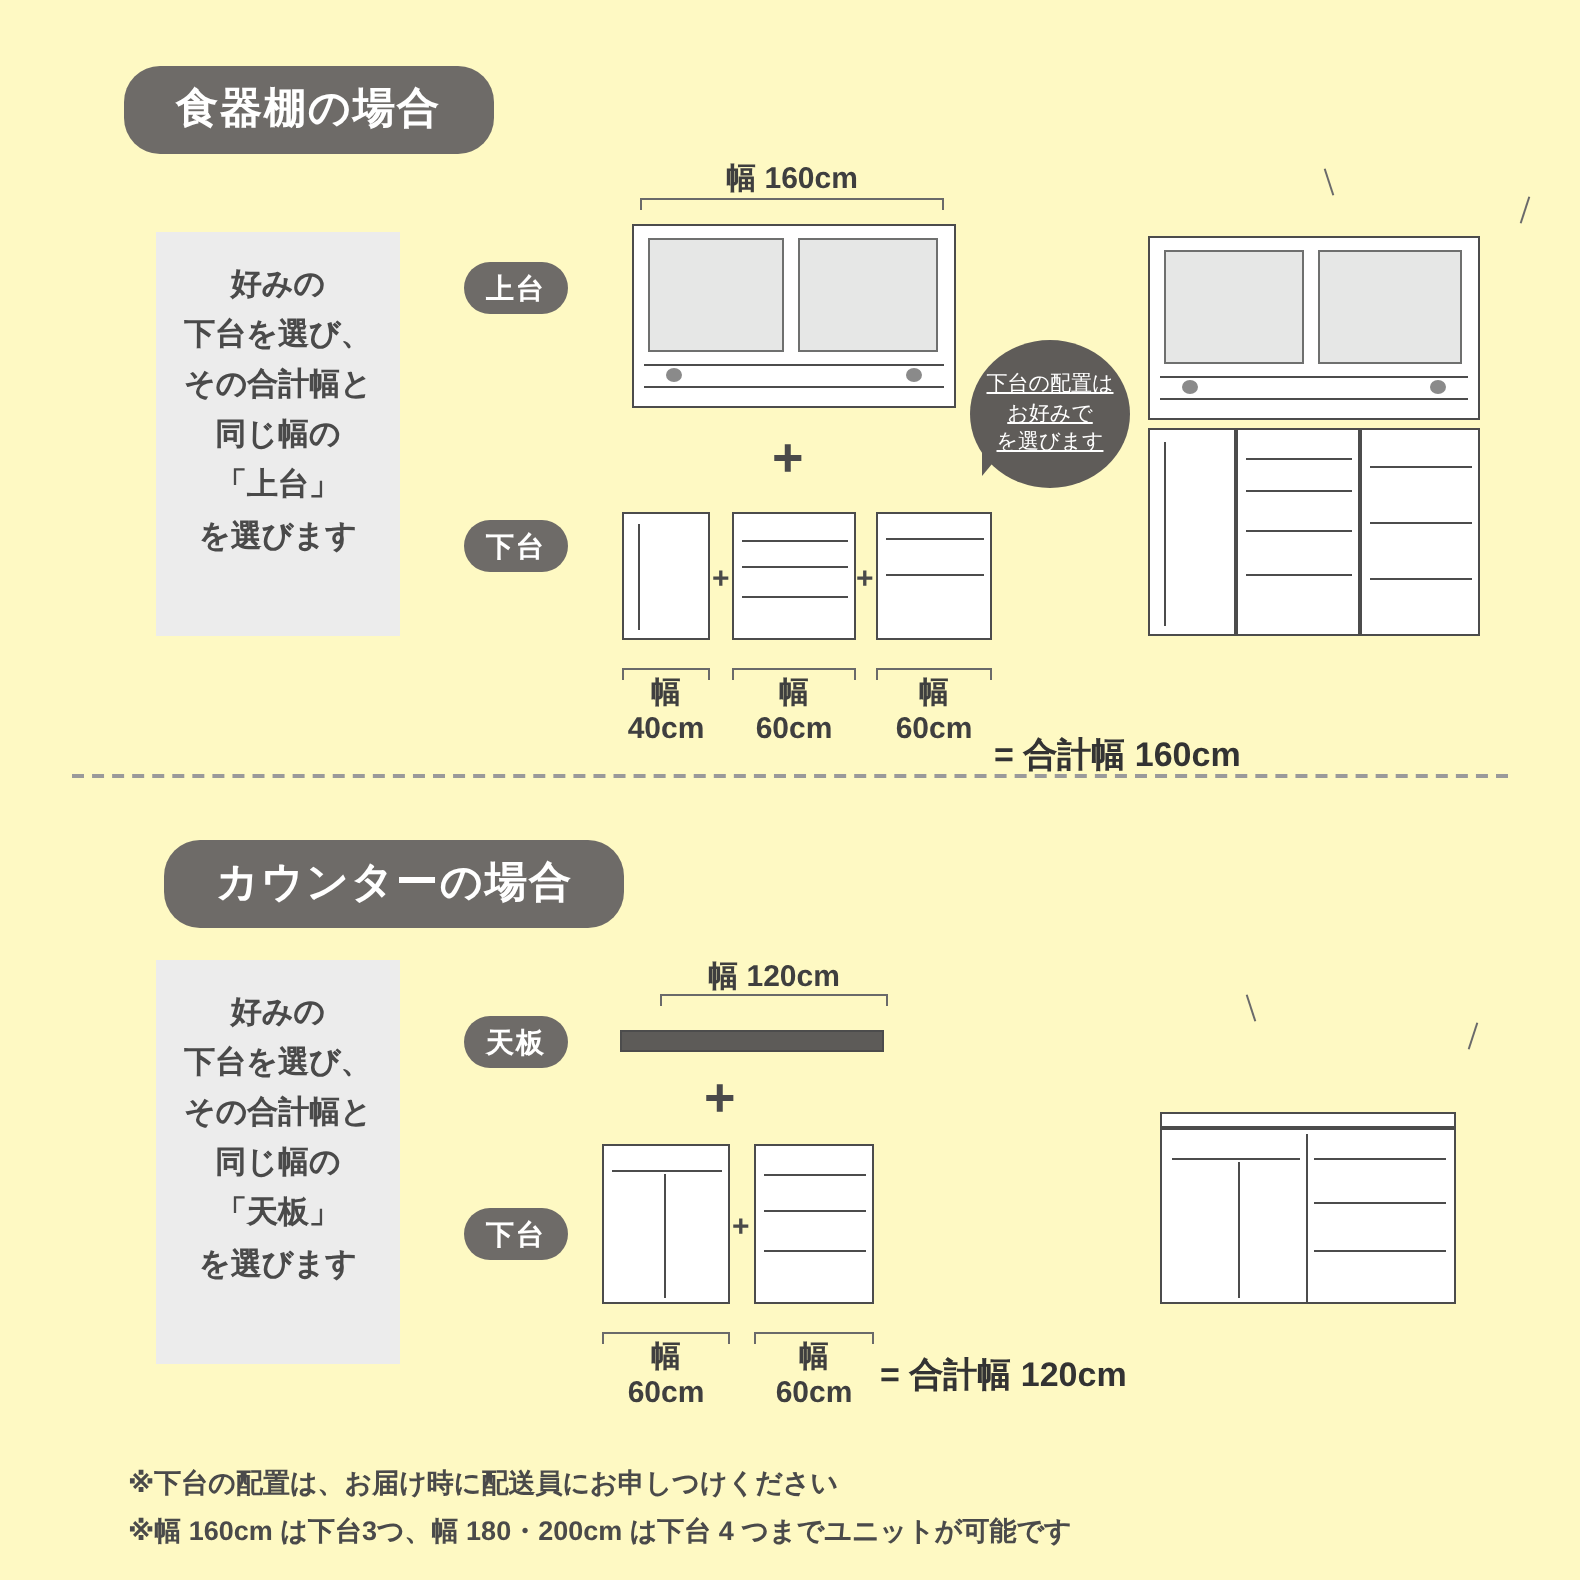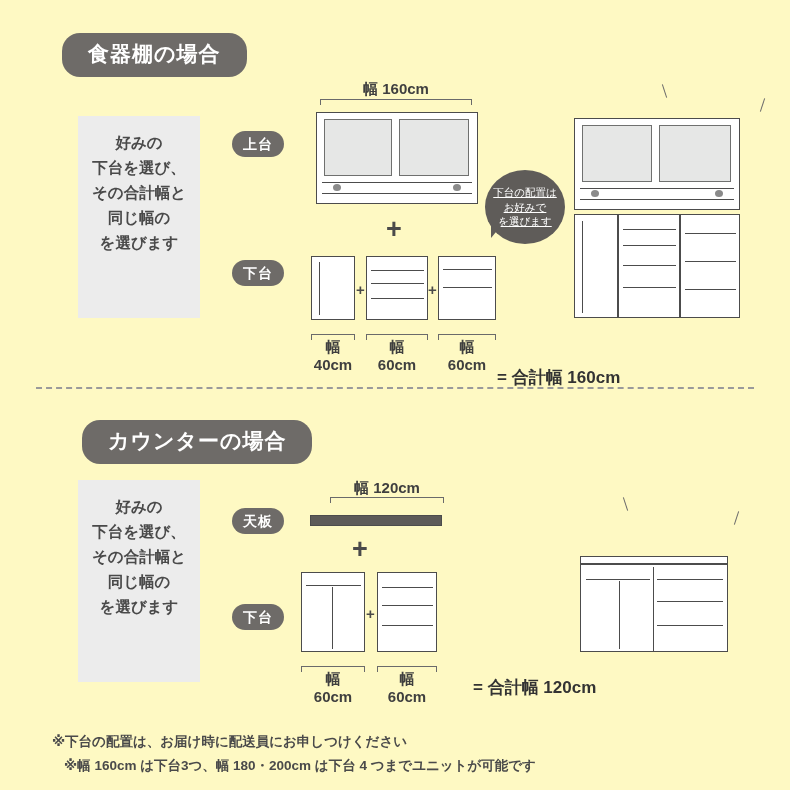--- a/index.html
+++ b/index.html
@@ -195,35 +195,36 @@
   }
 
   
   .note {
     position: absolute;
     font-size: 13.5px;
     font-weight: bold;
     color: #4a4a4a;
     white-space: nowrap;
   }
-  #note1 { left: 52px; top: 733px; }
+  #note1 { left: 64px; top: 733px; }
   #note2 { left: 64px; top: 757px; }
 </style>
 </head>
 <body>
 
 <div class="page">
 
   <div class="sec-title" id="title1">食器棚の場合</div>
 
   <div class="desc" id="desc1">
     <div>好みの</div>
     <div>下台を選び、</div>
     <div>その合計幅と</div>
     <div>同じ幅の</div>
+    <div>「上台」</div>
     <div>を選びます</div>
   </div>
 
   <div class="chip" style="left:232px; top:131px;">上台</div>
   <div class="chip" style="left:232px; top:260px;">下台</div>
 
   <div class="dim" style="left:320px; top:99px; width:152px;"></div>
   <div class="dim-label" style="left:320px; top:80px; width:152px;">幅 160cm</div>
 
   <div class="unit" style="left:316px; top:112px; width:162px; height:92px;">
@@ -307,20 +308,21 @@
 
   <div id="divider"></div>
 
   <div class="sec-title" id="title2">カウンターの場合</div>
 
   <div class="desc" id="desc2">
     <div>好みの</div>
     <div>下台を選び、</div>
     <div>その合計幅と</div>
     <div>同じ幅の</div>
+    <div>「天板」</div>
     <div>を選びます</div>
   </div>
 
   <div class="chip" style="left:232px; top:508px;">天板</div>
   <div class="chip" style="left:232px; top:604px;">下台</div>
 
   <div class="dim" style="left:330px; top:497px; width:114px;"></div>
   <div class="dim-label" style="left:330px; top:479px; width:114px;">幅 120cm</div>
 
   <div class="unit" style="left:310px; top:515px; width:132px; height:11px; background:#5d5b58; border-color:#4c4c4c;"></div>
@@ -343,21 +345,21 @@
   <div class="dim-label two" style="left:301px; top:670px; width:64px;">
     <span>幅</span><br>
     <span>60cm</span>
   </div>
   <div class="dim" style="left:377px; top:666px; width:60px;"></div>
   <div class="dim-label two" style="left:375px; top:670px; width:64px;">
     <span>幅</span><br>
     <span>60cm</span>
   </div>
 
-  <div class="eq" style="left:440px; top:676px;margin-left:33px;">= 合計幅 120cm</div>
+  <div class="eq" style="left:440px; top:676px;">= 合計幅 120cm</div>
 
   <div class="tickmark" style="left:625px; top:497px; transform:rotate(-18deg);"></div>
   <div class="tickmark" style="left:736px; top:511px; transform:rotate(18deg);"></div>
 
   <div class="unit" style="left:580px; top:558px; width:6px; height:1px; background:#4c4c4c; border:0;"></div>
   <div class="unit" style="left:580px; top:556px; width:148px; height:8px; background:#fff;"></div>
   <div class="unit" style="left:580px; top:564px; width:148px; height:88px;">
     <div class="ln" style="left:72px; top:2px; width:1.4px; height:84px;"></div>
     <div class="ln" style="left:5px; top:14px; width:64px; height:1.2px;"></div>
     <div class="ln" style="left:38px; top:16px; width:1.2px; height:68px;"></div>

